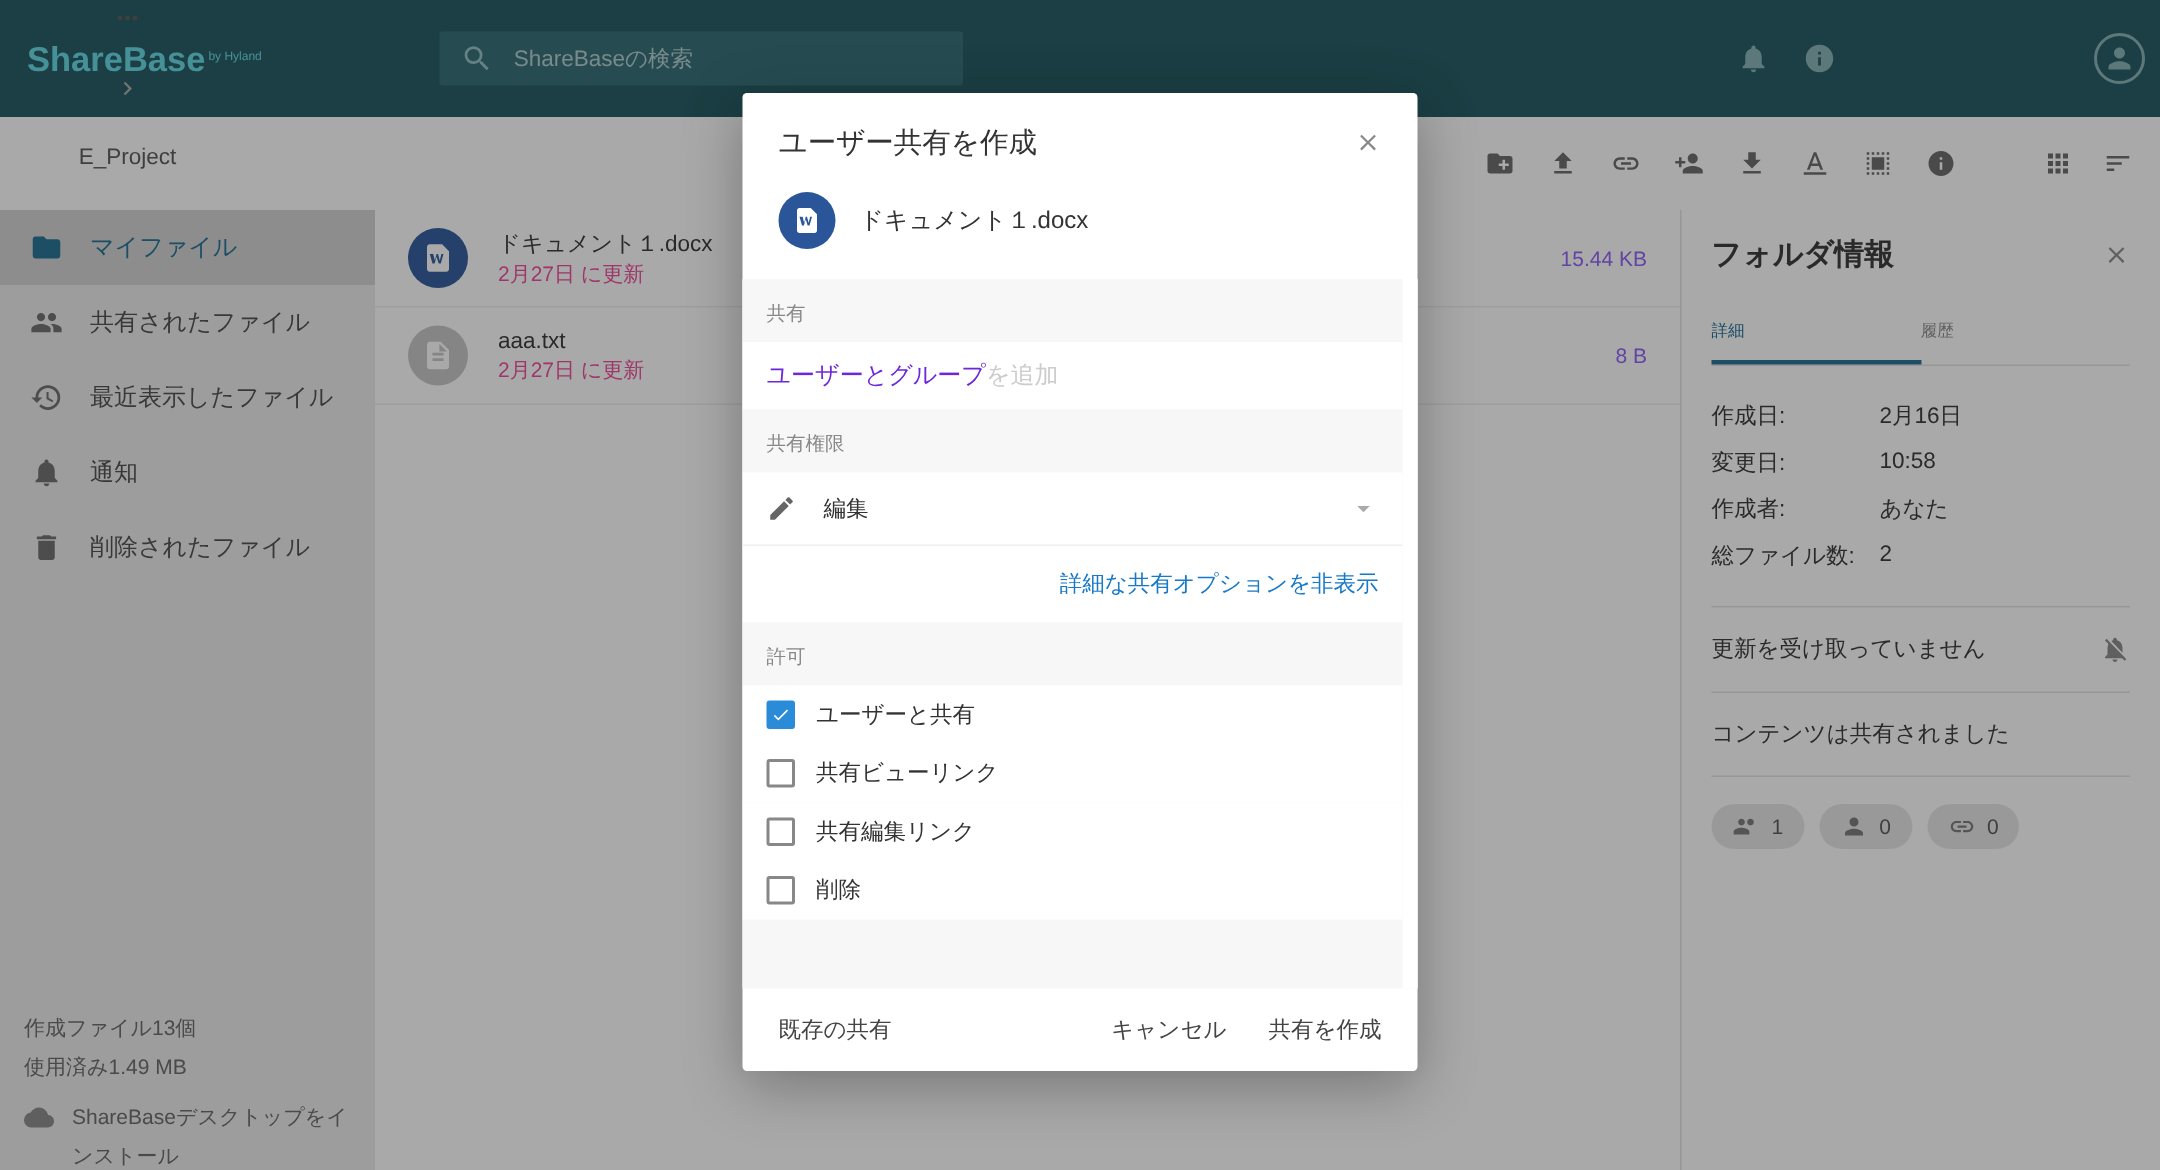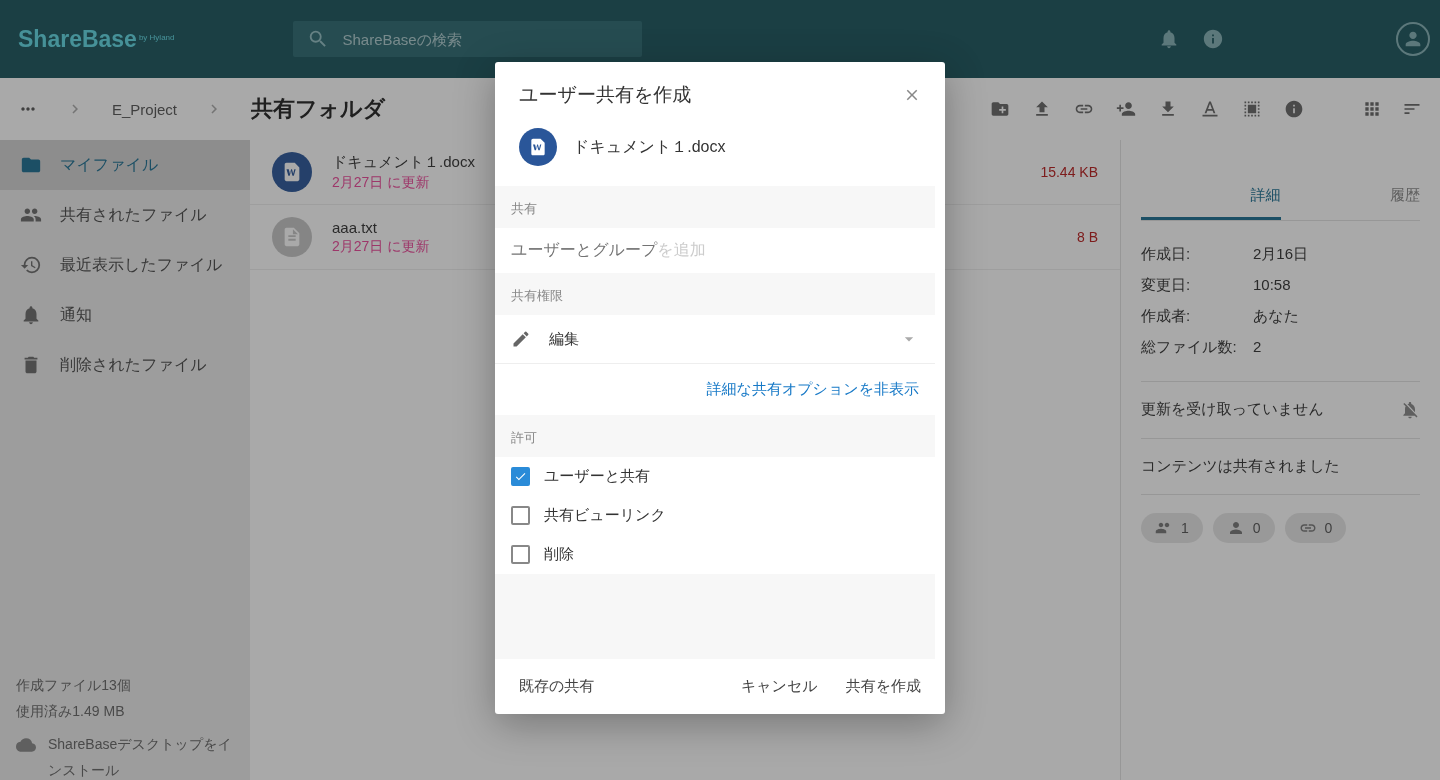--- a/index.html
+++ b/index.html
@@ -11,21 +11,21 @@
 .search-box { width: 349px; height: 36px; background: #2c6a72; border-radius: 2px; margin-left: 118px; display: flex; align-items: center; padding: 0 14px; }
 .search-box svg { width: 22px; height: 22px; fill: #93bfc3; margin-right: 14px; }
 .search-box input { flex: 1; background: none; border: none; color: #c8dee0; font-size: 15px; outline: none; }
 .search-box input::placeholder { color: #b0cdd0; }
 .topbar-right { margin-left: auto; display: flex; align-items: center; gap: 22px; }
 .topbar-icon { width: 22px; height: 22px; fill: #84b0b5; cursor: pointer; }
 .avatar-circle { width: 34px; height: 34px; border-radius: 50%; border: 2px solid #84b0b5; display: flex; align-items: center; justify-content: center; margin-left: 150px; }
 .avatar-circle svg { width: 22px; height: 22px; fill: #84b0b5; }
 
 .secondary-bar { height: 62px; display: flex; align-items: center; padding: 0 18px; }
-.crumb-area { display: flex; align-items: center; gap: 28px; font-size: 15px; color: #555; }
+.crumb-area { display: flex; align-items: center; gap: 28px; font-size: 15px; color: #555; flex-direction: column; }
 .crumb-more { fill: #555; width: 20px; height: 20px; }
 .crumb-sep { fill: #aaa; width: 18px; height: 18px; }
 .crumb-item { cursor: pointer; }
 .crumb-current { font-size: 22px; font-weight: 700; color: #222; }
 .action-icons { margin-left: auto; display: flex; align-items: center; gap: 22px; }
 .action-icons svg { width: 20px; height: 20px; fill: #666; cursor: pointer; }
 .view-icons { display: flex; gap: 20px; margin-left: 36px; }
 
 .content { display: flex; height: calc(780px - 124px); }
 .sidebar { width: 250px; background: #ececec; display: flex; flex-direction: column; }
@@ -38,28 +38,28 @@
 .sidebar-bottom .install svg { width: 20px; height: 20px; fill: #888; flex-shrink: 0; margin-top: 4px; }
 
 .file-area { flex: 1; }
 .file-row { display: flex; align-items: center; padding: 12px 22px; border-bottom: 1px solid #eee; }
 .file-icon { width: 40px; height: 40px; border-radius: 50%; display: flex; align-items: center; justify-content: center; margin-right: 20px; }
 .file-icon.word { background: #2a5699; color: #fff; }
 .file-icon.text { background: #c6c6c6; color: #fff; }
 .file-icon svg { width: 22px; height: 22px; fill: #fff; }
 .file-meta .fname { font-size: 15px; color: #333; }
 .file-meta .fdate { font-size: 14px; color: #ec4899; margin-top: 2px; }
-.fsize { margin-left: auto; font-size: 14px; color: #b91c1c; }
+.fsize { margin-left: auto; font-size: 14px; color: #8b5cf6; }
 
 .info-panel { width: 320px; border-left: 1px solid #e3e3e3; padding: 16px 20px; }
 .info-head { display: flex; align-items: center; }
 .info-head .title { font-size: 20px; font-weight: 700; flex: 1; }
 .info-head svg { width: 18px; height: 18px; fill: #888; cursor: pointer; }
 .info-tabs { display: flex; border-bottom: 1px solid #e3e3e3; margin-top: 18px; }
-.info-tab { flex: 1; text-align: right; padding: 12px 0; font-size: 15px; color: #888; cursor: pointer; }
+.info-tab { flex: 1; text-align: left; padding: 12px 0; font-size: 11px; color: #888; cursor: pointer; }
 .info-tab.active { color: #1c6f92; border-bottom: 3px solid #1c6f92; }
 .info-rows { padding: 18px 0; border-bottom: 1px solid #e3e3e3; }
 .info-row { display: flex; padding: 6px 0; font-size: 15px; }
 .info-row .k { width: 112px; color: #333; }
 .info-row .v { color: #333; }
 .info-block { padding: 18px 0; border-bottom: 1px solid #e3e3e3; display: flex; align-items: flex-start; }
 .info-block .txt { flex: 1; font-size: 15px; }
 .info-block svg { width: 20px; height: 20px; fill: #888; }
 .share-chips { padding: 18px 0; display: flex; gap: 10px; }
 .chip { background: #e6e6e6; border-radius: 16px; padding: 6px 14px; display: flex; align-items: center; gap: 8px; font-size: 14px; color: #555; }
@@ -70,21 +70,21 @@
 .modal-head { padding: 20px 24px; display: flex; align-items: center; }
 .modal-head .t { font-size: 19px; flex: 1; }
 .modal-head svg { width: 18px; height: 18px; fill: #888; cursor: pointer; }
 .modal-doc { display: flex; align-items: center; padding: 0 24px 20px; gap: 16px; }
 .modal-doc .ic { width: 38px; height: 38px; border-radius: 50%; background: #2a5699; display: flex; align-items: center; justify-content: center; }
 .modal-doc .ic svg { width: 20px; height: 20px; fill: #fff; }
 .modal-doc .n { font-size: 16px; }
 .modal-body { flex: 1; overflow-y: auto; background: #f7f7f7; border-right: 10px solid #fff; }
 .sect-label { font-size: 13px; color: #888; padding: 14px 16px 10px; background: #f7f7f7; }
 .user-input { padding: 12px 16px; background: #fff; font-size: 16px;}
-.user-input .ph1 { color: #737373; }
+.user-input .ph1 { color: #6d28d9; }
 .user-input .ph2 { color: #ccc; }
 .perm-row { display: flex; align-items: center; padding: 14px 16px; background: #fff; border-bottom: 1px solid #eee; }
 .perm-row svg { width: 20px; height: 20px; fill: #666; }
 .perm-row .lbl { margin-left: 18px; font-size: 15px; flex: 1; }
 .perm-row .dd { fill: #aaa; }
 .adv-link { text-align: right; padding: 16px; color: #1779c7; font-size: 15px; background: #fff; }
 .check-item { display: flex; align-items: flex-start; padding: 10px 16px; background: #fff; font-size: 15px; gap: 14px; }
 .chk { width: 19px; height: 19px; border: 2px solid #888; border-radius: 2px; display: flex; align-items: center; justify-content: center; flex-shrink: 0; }
 .chk.on { background: #2a8bd8; border-color: #2a8bd8; }
 .chk.on svg { width: 13px; height: 13px; fill: #fff; }
@@ -235,20 +235,26 @@
       </div>
       <div class="file-meta">
         <div class="fname">aaa.txt</div>
         <div class="fdate">2月27日 に更新</div>
       </div>
       <div class="fsize">8 B</div>
     </div>
   </div>
 
   <div class="info-panel">
+    <div class="info-head">
+      <span class="title">フォルダ情報</span>
+      <svg viewBox="0 0 24 24">
+          <path d="M19 6.41L17.59 5 12 10.59 6.41 5 5 6.41 10.59 12 5 17.59 6.41 19 12 13.41 17.59 19 19 17.59 13.41 12z"></path>
+        </svg>
+    </div>
     <div class="info-tabs">
       <div class="info-tab active">詳細</div>
       <div class="info-tab">履歴</div>
     </div>
     <div class="info-rows">
       <div class="info-row">
           <span class="k">作成日:</span>
           <span class="v">2月16日</span>
         </div>
       <div class="info-row">
@@ -336,20 +342,24 @@
             </svg>
           </span>
         <span>ユーザーと共有</span>
       </div>
       <div class="check-item">
         <span class="chk"></span>
         <span>共有ビューリンク</span>
       </div>
       <div class="check-item">
         <span class="chk"></span>
+        <span>共有編集リンク</span>
+      </div>
+      <div class="check-item">
+        <span class="chk"></span>
         <span>削除</span>
       </div>
     </div>
     <div class="modal-foot">
       <span class="existing">既存の共有</span>
       <div class="btns">
         <span>キャンセル</span>
         <span>共有を作成</span>
       </div>
     </div>

